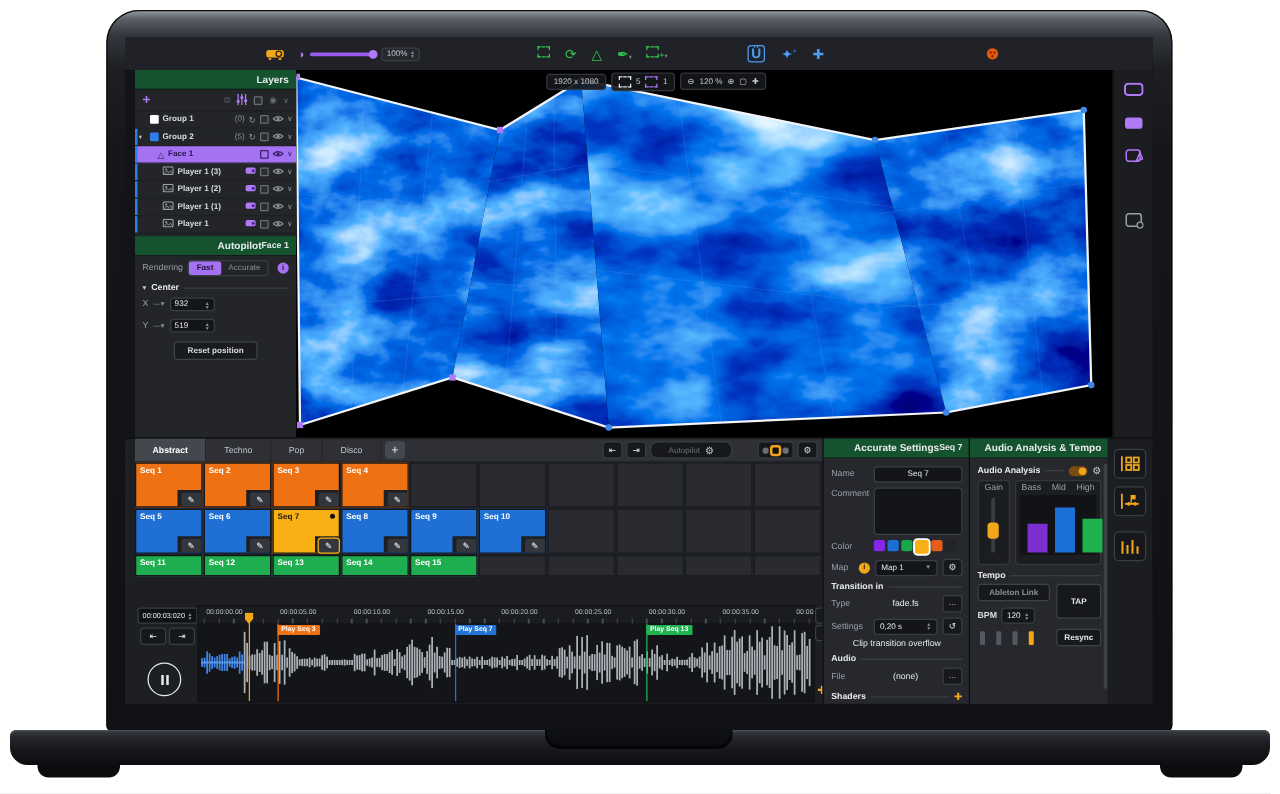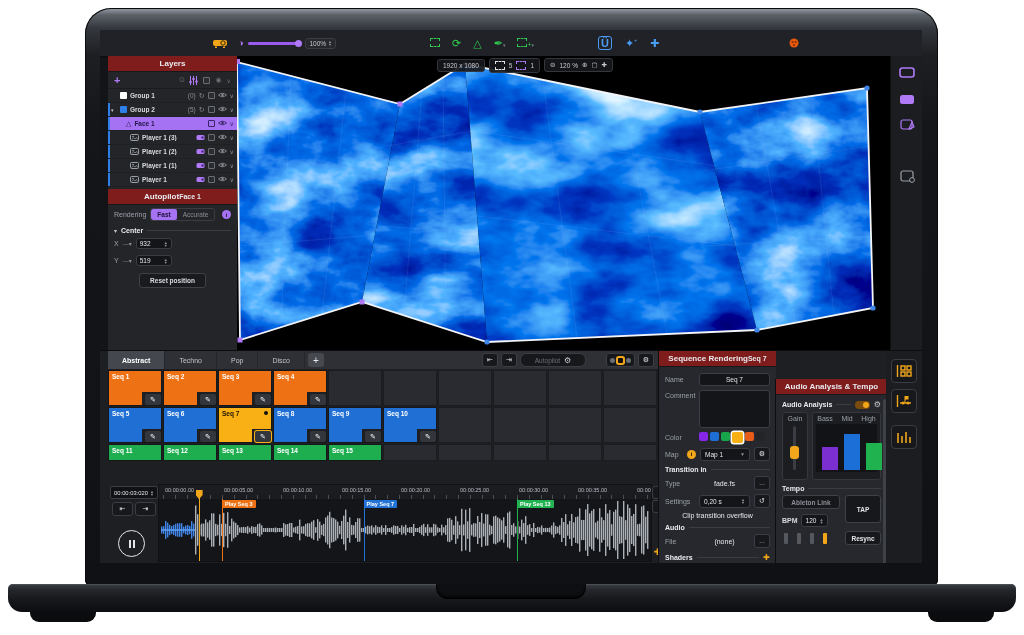--- a/index.html
+++ b/index.html
@@ -22,21 +22,21 @@
   #topbar{position:absolute;left:0;top:0;width:822px;height:26px;background:#202227;border-bottom:1px solid #0d0e10;}
   #topbar .tool{position:absolute;top:4px;height:18px;display:flex;align-items:center;font-size:11px;}
   .grn{color:#2ec84e;} .blu{color:#4a9df5;}
   #brightness-track{width:52px;height:3px;background:#9a5cf0;border-radius:2px;position:relative;}
   #brightness-track::after{content:"";position:absolute;right:-2px;top:-2px;width:7px;height:7px;border-radius:50%;background:#b07af7;}
   .spinbox{background:#26282d;border:1px solid #3a3d44;border-radius:3px;font-size:6.5px;color:#c6cad0;padding:1px 3px;display:flex;align-items:center;gap:2px;}
   .stepper{display:inline-flex;flex-direction:column;font-size:4px;line-height:3px;color:#8a8f96;}
   .ubox{border:1px solid #4a9df5;border-radius:3px;padding:0 2px;font-weight:bold;font-size:11px;}
   
   #left-panel{position:absolute;left:8px;top:26px;width:129px;height:294px;background:#232529;border-right:1px solid #0d0e10;}
-  .panel-h{height:15px;background:#7f1d1d;display:flex;align-items:center;justify-content:center;padding:0 6px;border-bottom:1px solid #17181b;}
+  .panel-h{height:15px;background:#14532d;display:flex;align-items:center;justify-content:flex-end;padding:0 6px;border-bottom:1px solid #17181b;}
   #layers-toolbar{height:16px;display:flex;align-items:center;gap:5px;padding:0 6px;border-bottom:1px solid #1a1b1f;}
   .lrow{height:13px;display:flex;align-items:center;gap:3px;padding:0 3px;font-size:6.5px;color:#d8dbe0;position:relative;border-bottom:1px solid #1e2024;}
   .lrow .nm{font-weight:bold;flex:1;white-space:nowrap;overflow:hidden;}
   .lrow.sel{background:#a472f2;color:#251347;}
   .lrow .rt{display:flex;gap:3px;align-items:center;margin-left:auto;color:#8a8f96;font-size:6px;}
   .lrow.sel .rt{color:#3a2266;}
   .sw{width:7px;height:7px;border-radius:1px;display:inline-block;}
   .accentbar{position:absolute;left:0;top:0;bottom:0;width:2px;background:#2e7fe8;}
   .chkbx{width:5px;height:5px;border:1px solid #6a6f76;border-radius:1px;display:inline-block;background:#2a2c30;}
   
@@ -80,21 +80,21 @@
   #tl-body{position:absolute;left:58px;top:133px;width:492px;height:76px;background:#1a1c20;border:1px solid #101114;overflow:hidden;}
   #ruler{position:absolute;left:0;top:0;width:492px;height:14px;border-bottom:1px solid #000;color:#b8bdc4;font-size:5.5px;}
   .tick{position:absolute;top:2px;}
   #wavezone{position:absolute;left:0;top:14px;width:492px;height:62px;background:#141519;}
   .mline{position:absolute;top:0;bottom:0;width:1px;}
   .mchip{position:absolute;top:1px;font-size:5.5px;font-weight:bold;color:#fff;padding:1px 3px;border-radius:1px;white-space:nowrap;}
   .tlside{position:absolute;left:552px;width:11px;height:11px;}
   
   .vpanel{position:absolute;top:0;height:213px;background:#26282d;border-left:1px solid #0d0e10;}
   #seq-settings{left:558px;width:117px;}
-  #audio-panel{left:675px;width:111px;margin-top:28px;}
+  #audio-panel{left:675px;width:111px;}
   .srow{display:flex;align-items:center;gap:4px;padding:2px 6px;}
   .inbox{background:#141519;border:1px solid #3a3d44;border-radius:3px;color:#e4e7eb;font-size:6.5px;padding:2px 4px;}
   .sect{display:flex;align-items:center;gap:4px;padding:3px 6px 1px;}
   .sect b{font-size:7px;color:#e8eaee;}
   .sect i{flex:1;height:1px;background:#3a3d42;}
   .swatch{width:9px;height:9px;border-radius:2px;display:inline-block;}
   .dots3{font-size:6px;}
   .warn{width:9px;height:9px;border-radius:50%;background:#f2a71b;color:#21160a;font-size:6px;font-weight:bold;display:inline-flex;align-items:center;justify-content:center;}
   #bottom-strip{position:absolute;left:786px;top:0;width:36px;height:213px;background:#1b1d21;display:flex;flex-direction:column;align-items:center;padding-top:8px;gap:6px;}
   .ybtn{width:24px;height:22px;background:#17181c;border:1px solid #3a3d44;border-radius:4px;display:flex;align-items:center;justify-content:center;}
@@ -899,21 +899,21 @@
           <span class="mline" style="left:39.636px;top:8px;background:#f2a71b"></span>
           <span style="position:absolute;left:36.636px;top:5px;width:7px;height:9px;background:#f2a71b;clip-path:polygon(0 0,100% 0,100% 55%,50% 100%,0 55%)"></span>
         </div>
     </div>
     <span class="sqbtn tlside" style="top:135px">+</span>
     <span class="sqbtn tlside" style="top:149px">−</span>
     <span class="tlside" style="top:196px;color:#f2a71b;font-size:9px;text-align:center">✚</span>
 
     <div id="seq-settings" class="vpanel">
       <div class="panel-h">
-        <span class="hdr">Sequence Rendering</span>
+        <span class="hdr">Accurate Settings</span>
         <span class="val" style="font-weight:bold">Seq 7</span>
       </div>
       <div class="srow" style="margin-top:4px">
         <span class="lbl" style="width:30px">Name</span>
         <span class="inbox" style="flex:1;text-align:center">Seq 7</span>
       </div>
       <div class="srow" style="align-items:flex-start">
         <span class="lbl" style="width:30px;padding-top:2px">Comment</span>
         <span class="inbox" style="flex:1;height:32px"></span>
       </div>

